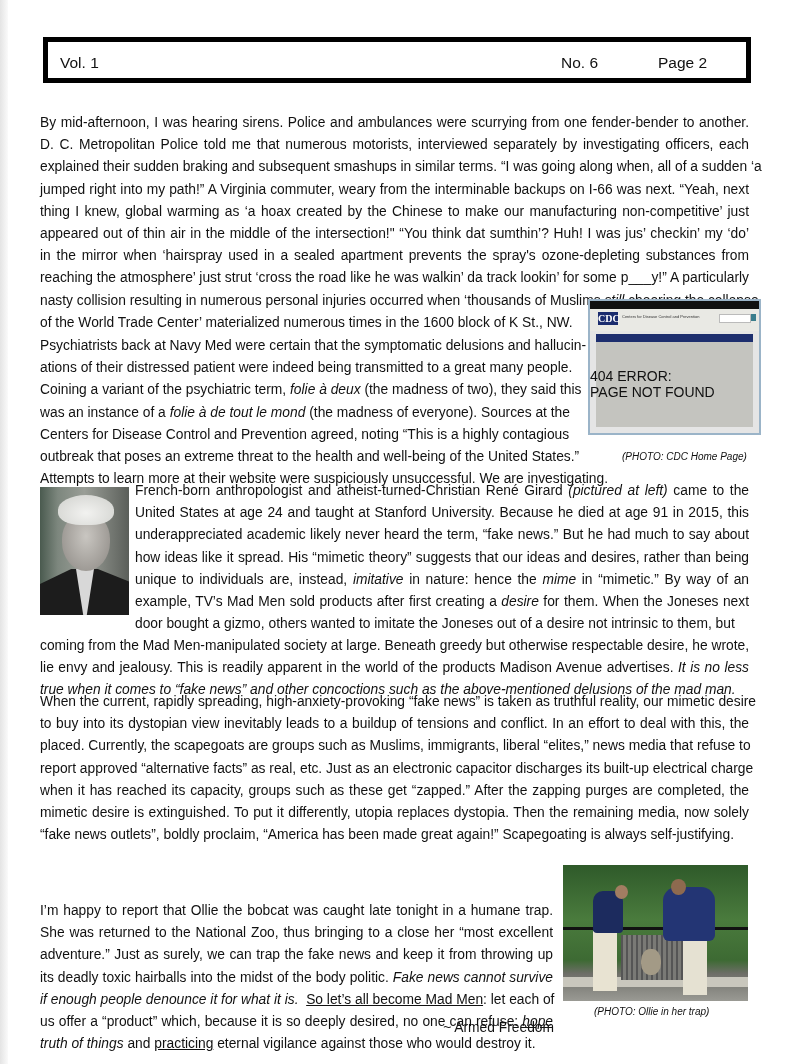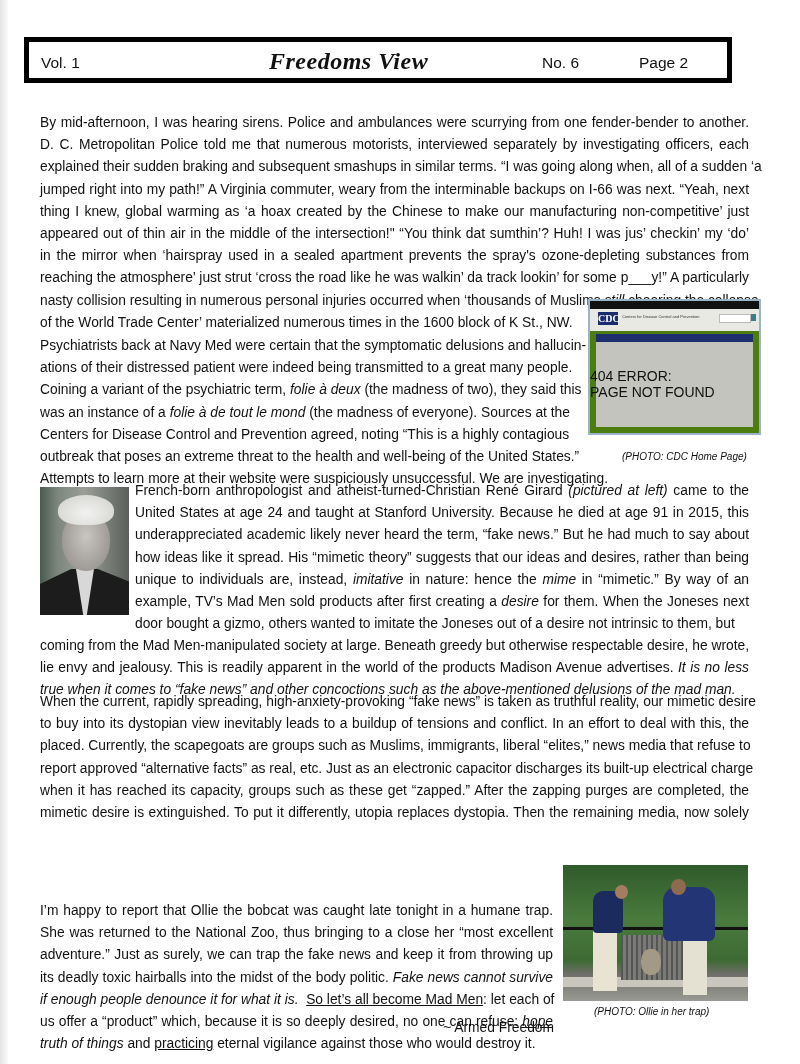--- a/index.html
+++ b/index.html
@@ -5,41 +5,41 @@
   html, body { margin:0; padding:0; }
   body {
     width:800px; height:1064px; overflow:hidden; position:relative;
     background:#ffffff;
     font-family:"Liberation Sans", sans-serif;
     color:#111;
   }
   .edge { position:absolute; left:0; top:0; width:8px; height:1064px;
     background:linear-gradient(to right,#e4e4e4,#fafafa); }
   .masthead {
-    position:absolute; left:24px; top:37px; width:708px; height:46px;
+    position:absolute; left:43px; top:37px; width:708px; height:46px;
     border:5px solid #000; box-sizing:border-box;
     display:flex; align-items:center;
     font-family:"Liberation Sans", sans-serif; font-size:15.5px;
   }
   .mh-vol { position:absolute; left:12px; top:12px; }
   .mh-title { position:absolute; left:240px; top:6px;
     font-family:"Liberation Serif", serif; font-weight:bold; font-style:italic;
     font-size:24px; letter-spacing:0.5px; }
   .mh-no { position:absolute; left:513px; top:12px; }
   .mh-page { position:absolute; left:610px; top:12px; }
 
   .p { position:absolute; font-size:13.8px; line-height:22.2px; text-align:justify;
        font-family:"Liberation Sans", sans-serif; }
   .p .ln { display:block; white-space:nowrap; text-align-last:justify; }
   .p .ln.last { text-align-last:left; }
   i, .it { font-style:italic; }
   u { text-decoration:underline; }
 
   .cdc-photo { position:absolute; left:588px; top:299px; width:173px; height:136px;
-    background:#4d7c0f; border:2px solid #9bb4c8; box-sizing:border-box; overflow:hidden; }
+    background:#e5e5e5; border:2px solid #9bb4c8; box-sizing:border-box; overflow:hidden; }
   .cdc-topbar { position:absolute; left:0; top:0; right:0; height:8px; background:#111; }
   .cdc-header { position:absolute; left:0; top:8px; right:0; height:22px; background:#e9e9e4; }
   .cdc-logo { position:absolute; left:8px; top:3px; width:20px; height:13px; background:#1a2c6e; color:#fff;
     font-family:"Liberation Serif", serif; font-weight:bold; font-size:10px; line-height:13px; text-align:center; }
   .cdc-name { position:absolute; left:32px; top:5px; font-size:4px; color:#333; white-space:nowrap; }
   .cdc-search { position:absolute; right:8px; top:5px; width:30px; height:7px; background:#fff; border:1px solid #bbb; }
   .cdc-search-btn { position:absolute; right:3px; top:5px; width:5px; height:7px; background:#3a7d8c; }
   .cdc-nav { position:absolute; left:6px; top:33px; right:6px; height:8px; background:#1d2e6e; }
   .cdc-body { position:absolute; left:6px; top:41px; right:6px; bottom:6px; background:#c4c4bf; }
   .cdc-err { position:absolute; left:0; right:0; top:67px; text-align:left;
@@ -70,21 +70,20 @@
   .o-head1 { position:absolute; left:52px; top:20px; width:13px; height:14px; border-radius:50%; background:#a27d62; }
   .o-head2 { position:absolute; left:108px; top:14px; width:15px; height:16px; border-radius:50%; background:#8e6a4f; }
 </style>
 </head>
 <body>
 
 <div class="edge"></div>
 
 <div class="masthead">
   <span class="mh-vol">Vol. 1</span>
-  <span class="mh-title">Freedoms View</span>
   <span class="mh-no">No.  6</span>
   <span class="mh-page">Page  2</span>
 </div>
 
 <div class="p" style="left:40px; top:97px; width:709px;margin-top:15px;">
   <span class="ln">By mid-afternoon, I was hearing sirens.  Police and ambulances were scurrying from one fender-bender to another.</span>
   <span class="ln">D. C. Metropolitan Police told me that numerous motorists, interviewed separately by investigating officers, each</span>
   <span class="ln">explained their sudden braking and subsequent smashups in similar terms.  “I was going along when, all of a sudden ‘a</span>
   <span class="ln">jumped right into my path!”  A Virginia commuter, weary from the interminable backups on I-66 was next.  “Yeah, next</span>
   <span class="ln">thing I knew, global warming as ‘a hoax created by the Chinese to make our manufacturing non-competitive’ just</span>
@@ -144,20 +143,21 @@
   <span class="ln last"><i>true when it comes to “fake news” and other concoctions such as the above-mentioned delusions of the mad man.</i></span>
 </div>
 
 <div class="p" style="left:40px; top:691px; width:709px;">
   <span class="ln">When the current, rapidly spreading, high-anxiety-provoking “fake news” is taken as truthful reality, our mimetic desire</span>
   <span class="ln">to buy into its dystopian view inevitably leads to a buildup of tensions and conflict.  In an effort to deal with this, the</span>
   <span class="ln">placed.  Currently, the scapegoats are groups such as Muslims, immigrants, liberal “elites,” news media that refuse to</span>
   <span class="ln">report approved “alternative facts” as real, etc.  Just as an electronic capacitor discharges its built-up electrical charge</span>
   <span class="ln">when it has reached its capacity, groups such as these get “zapped.”  After the zapping purges are completed, the</span>
   <span class="ln">mimetic desire is extinguished.  To put it differently, utopia replaces dystopia.  Then the remaining media, now solely</span>
+  <span class="ln last">“fake news outlets”, boldly proclaim, “America has been made great again!”  Scapegoating is always self-justifying.</span>
 </div>
 
 <div class="p" style="left:40px; top:900px; width:513px;">
   <span class="ln">I’m happy to report that Ollie the bobcat was caught late tonight in a humane trap.</span>
   <span class="ln">She was returned to the National Zoo, thus bringing to a close her “most excellent</span>
   <span class="ln">adventure.”  Just as surely, we can trap the fake news and keep it from throwing up</span>
   <span class="ln"><span>its deadly toxic hairballs into the midst of the body politic.  </span><i>Fake news cannot survive</i></span>
   <span class="ln"><i>if enough people denounce it for what it is.</i>&nbsp; <u>So let’s all become Mad Men</u><span>:  let each of</span></span>
   <span class="ln"><span>us offer a “product” which, because it is so deeply desired, no one can refuse:  </span><u><i>hope</i></u></span>
   <span class="ln last"><i>truth of things</i><span> and </span><u>practicing</u><span> eternal vigilance against those who would destroy it.</span></span>

